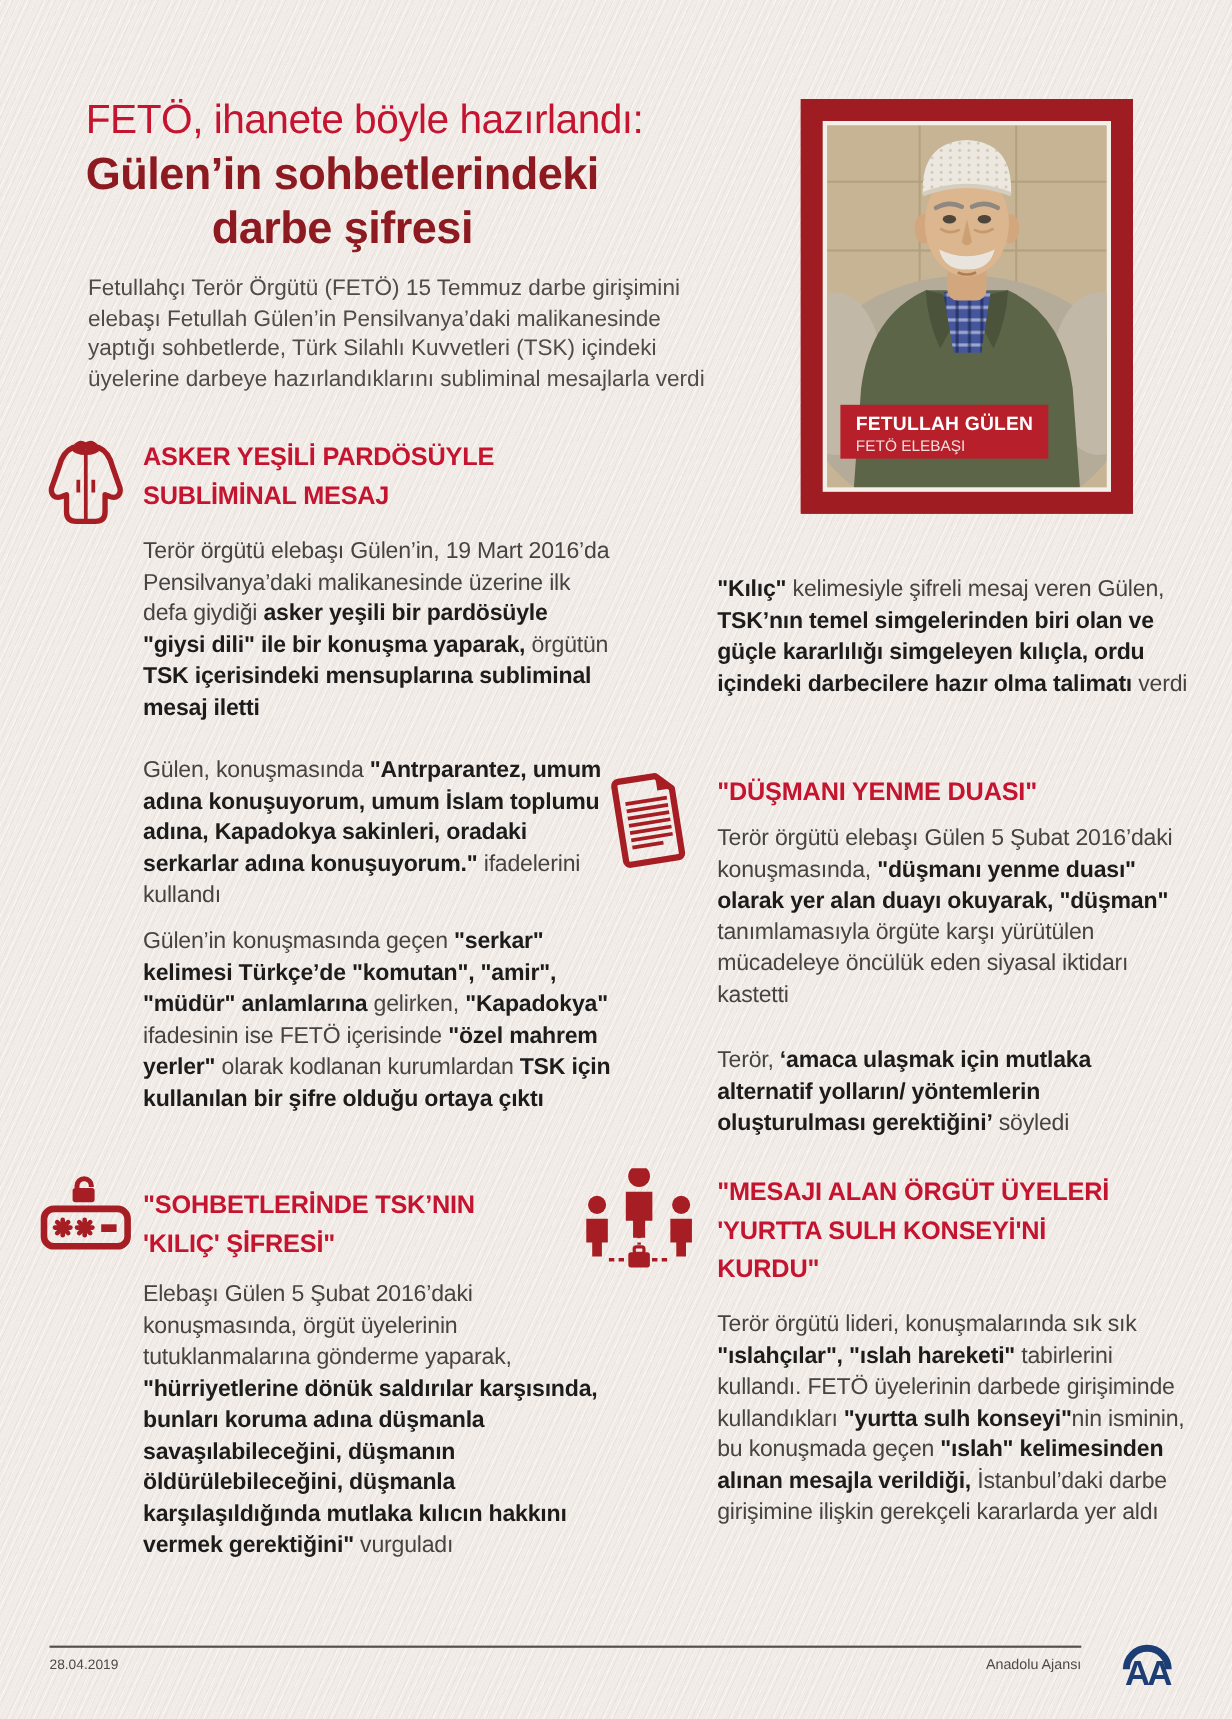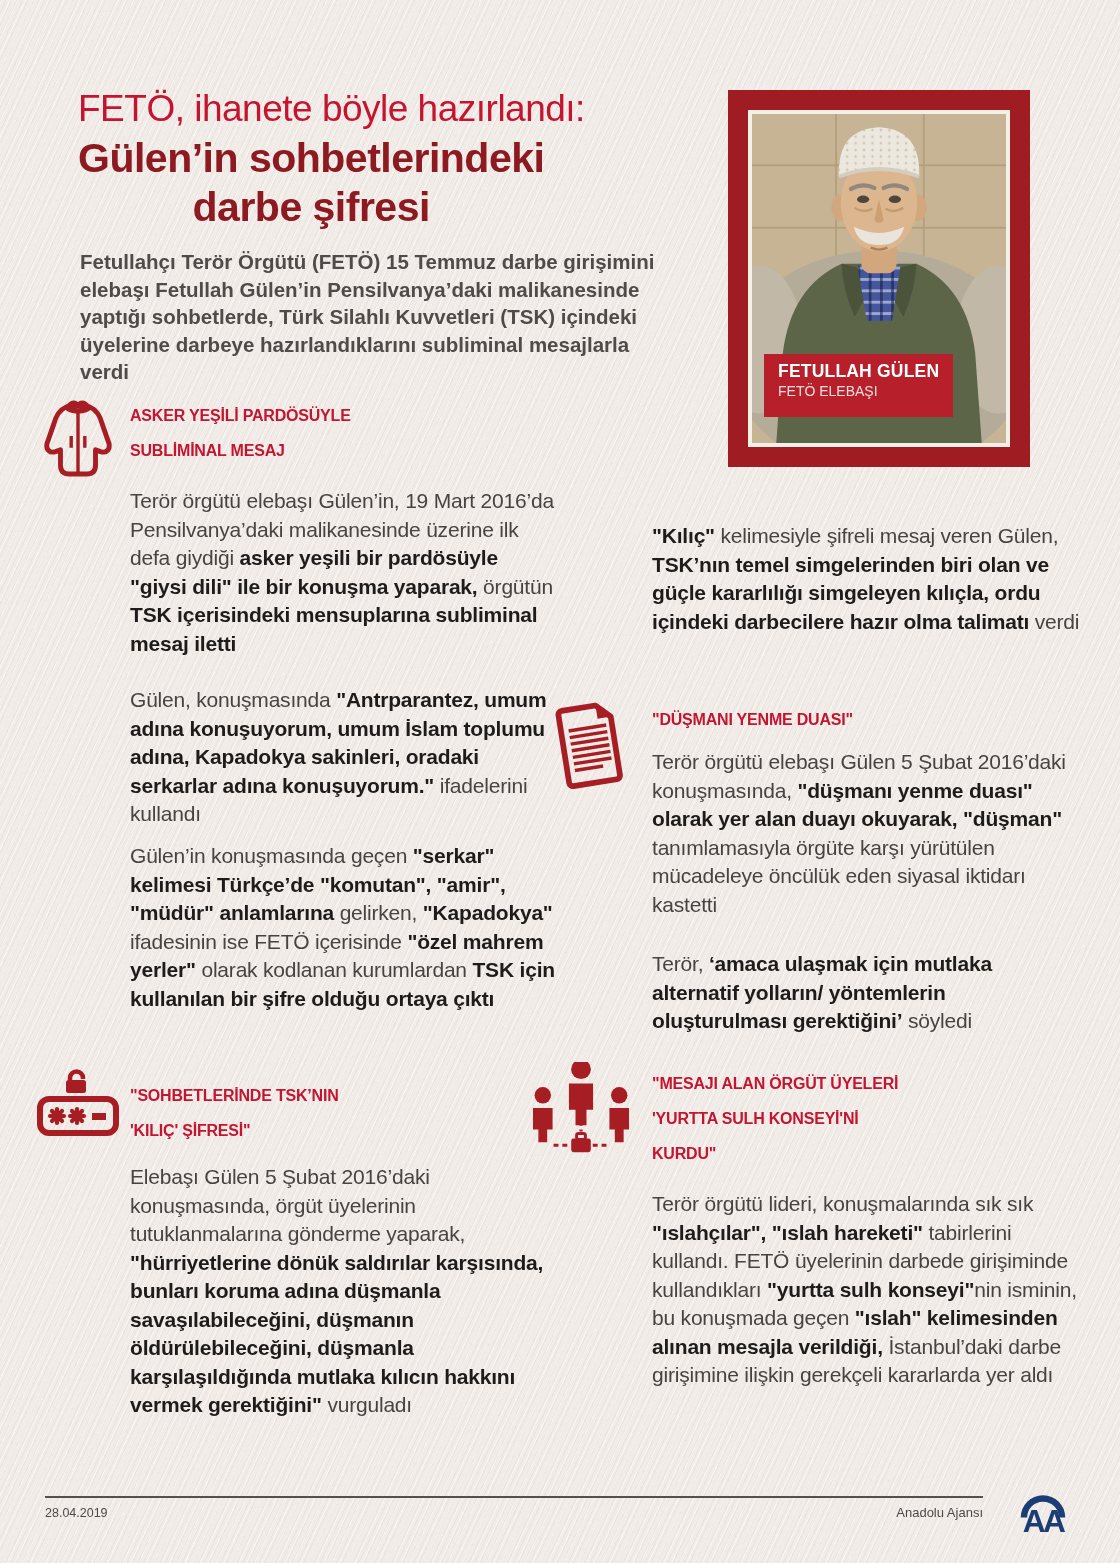--- a/index.html
+++ b/index.html
@@ -13,25 +13,25 @@
   }
   .abs{position:absolute;}
   
   .kicker{left:78px;top:88px;font-size:37px;font-weight:400;color:#c4142f;letter-spacing:-.5px;}
   .title{left:78px;top:134px;font-size:41px;font-weight:700;color:#8d1a20;line-height:49px;white-space:pre-line;letter-spacing:-.5px;text-align:center;}
   .intro{left:80px;top:248px;width:582px;font-size:20.5px;line-height:27.5px;color:#4f4b48;}
   
   .photo{left:728px;top:90px;width:302px;height:377px;background:#9e1c22;padding:0;box-sizing:border-box;border:10px solid #9e1c22;}
   .photo-inner{position:absolute;left:10px;top:10px;right:10px;bottom:10px;border:4px solid #f3efe9;box-sizing:border-box;background:#c3b193;}
   .photo-inner svg{display:block;width:100%;height:100%;}
-  .caption{position:absolute;left:12px;bottom:26px;background:#b7202a;color:#fff;padding:7px 14px 17px;line-height:1.25;}
+  .caption{position:absolute;left:12px;bottom:26px;background:#b7202a;color:#fff;padding:7px 14px 3px;line-height:1.25;}
   .caption .nm{font-size:17.5px;font-weight:700;letter-spacing:.2px;}
   .caption .rl{font-size:14px;color:#f0dcdb;}
   
-  .shead{font-size:16px;font-weight:700;color:#c4142f;line-height:35px;white-space:pre-line;letter-spacing:-.2px;}
+  .shead{font-size:23px;font-weight:700;color:#c4142f;line-height:35px;white-space:pre-line;letter-spacing:-.2px;}
   .h-asker{left:130px;top:398px;}
   .h-kilic{left:130px;top:1078px;}
   .h-dua{left:652px;top:702px;}
   .h-konsey{left:652px;top:1066px;}
   .body{font-size:21px;line-height:28.5px;color:#474340;letter-spacing:-.2px;}
   .body b{color:#1d1c1b;font-weight:700;}
   .p1{left:130px;top:487px;width:425px;}
   .p2{left:130px;top:686px;width:425px;}
   .p3{left:130px;top:842px;width:425px;}
   .p4{left:130px;top:1163px;width:438px;}
@@ -54,21 +54,21 @@
   .flogo svg{display:block;width:100%;height:100%;}
 </style>
 </head>
 <body>
 
 <div class="canvas">
 
   <div class="abs kicker">FETÖ, ihanete böyle hazırlandı:</div>
   <h1 class="abs title" style="margin:0;">Gülen’in sohbetlerindeki
 darbe şifresi</h1>
-  <p class="abs intro" style="margin:0;font-weight:bold;">Fetullahçı Terör Örgütü (FETÖ) 15 Temmuz darbe girişimini elebaşı Fetullah Gülen’in Pensilvanya’daki malikanesinde yaptığı sohbetlerde, Türk Silahlı Kuvvetleri (TSK) içindeki üyelerine darbeye hazırlandıklarını subliminal mesajlarla verdi</p>
+  <p class="abs intro" style="margin:0;">Fetullahçı Terör Örgütü (FETÖ) 15 Temmuz darbe girişimini elebaşı Fetullah Gülen’in Pensilvanya’daki malikanesinde yaptığı sohbetlerde, Türk Silahlı Kuvvetleri (TSK) içindeki üyelerine darbeye hazırlandıklarını subliminal mesajlarla verdi</p>
 
   <figure class="abs photo" style="margin:0;">
     <div class="photo-inner">
       <svg viewBox="0 0 272 347" preserveAspectRatio="none">
         <defs>
           <pattern id="plaid" width="12" height="12" patternUnits="userSpaceOnUse">
             <rect width="12" height="12" fill="#46569c"></rect>
             <rect width="12" height="3" y="5" fill="rgba(230,235,250,.55)"></rect>
             <rect width="3" height="12" x="5" fill="rgba(15,25,70,.55)"></rect>
           </pattern>

